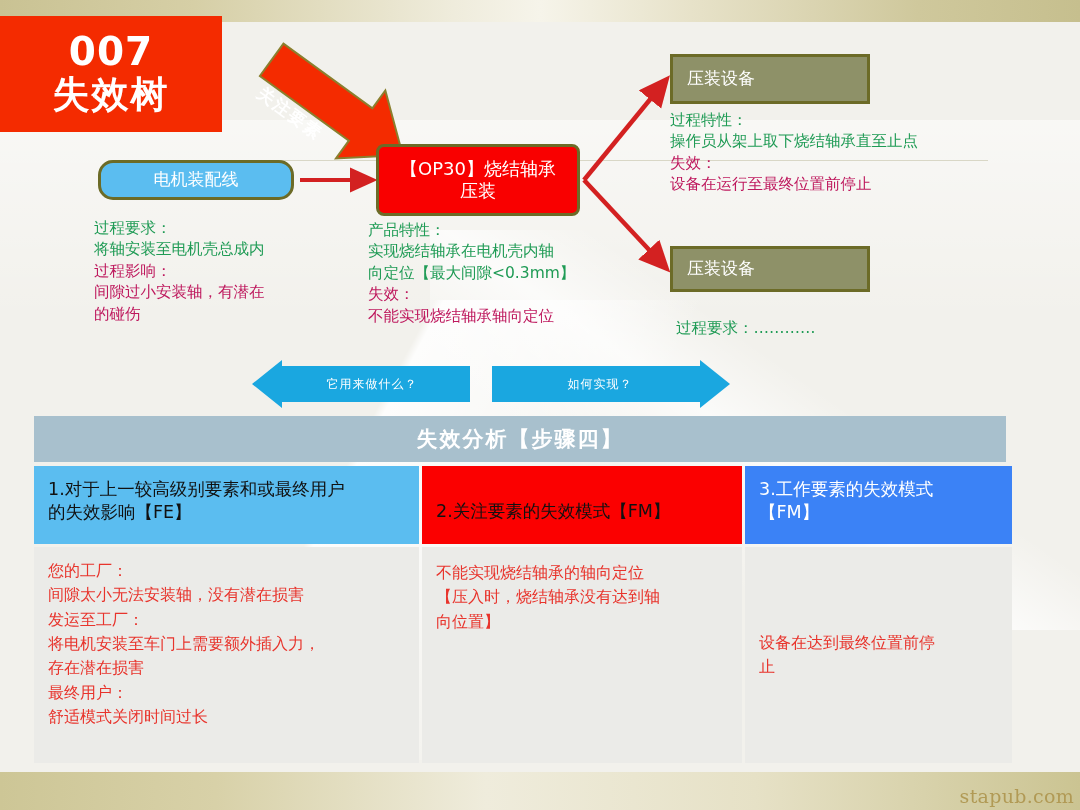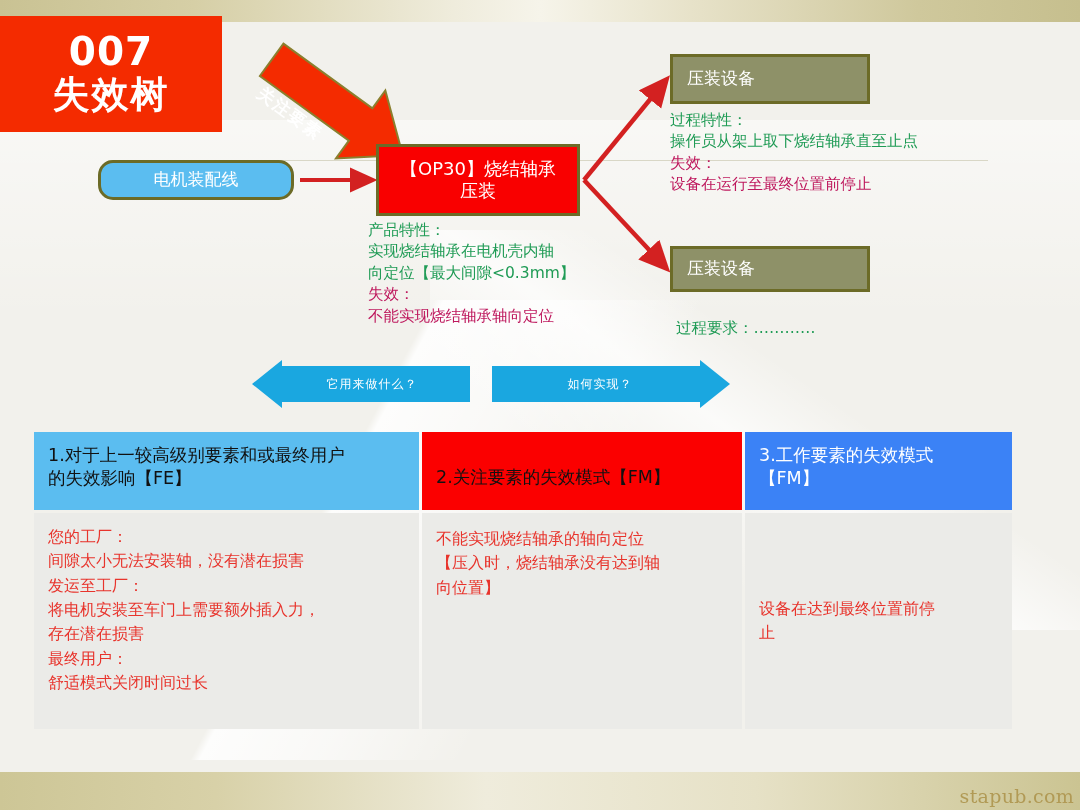--- a/index.html
+++ b/index.html
@@ -60,21 +60,21 @@
 
   
   .pbox {
     position: absolute;
     border: 3px solid #6c6b27;
     color: #ffffff;
     display: flex; align-items: center;
     font-size: 17px; line-height: 1.25;
   }
   .pbox.blue  { background: #5bbdf0; }
-  .pbox.red   { background: #f90000; border-color: #6c6b27; justify-content: center; text-align: center; font-size: 18px; }
+  .pbox.red   { background: #f90000; border-color: #6c6b27; justify-content: center; text-align: center; font-size: 18px; border-radius: 8px; }
   .pbox.olive { background: #8e9168; padding-left: 14px; }
 
   #box-motor { left: 98px; top: 160px; width: 196px; height: 40px; justify-content: center; border-radius: 15px; }
   #box-op30  { left: 376px; top: 144px; width: 204px; height: 72px; }
   #box-eq-1  { left: 670px; top: 54px;  width: 200px; height: 50px; }
   #box-eq-2  { left: 670px; top: 246px; width: 200px; height: 46px; }
 
   
   .conn { position: absolute; pointer-events: none; }
 
@@ -112,21 +112,21 @@
   #table-title {
     width: 100%; height: 46px; background: #a8c0cd;
     display: flex; align-items: center; justify-content: center;
     color: #ffffff; font-size: 21px; font-weight: bold; letter-spacing: 2px;
   }
   #table-grid {
     display: grid;
     grid-template-columns: 385px 320px 267px;
     grid-template-rows: 78px auto;
     column-gap: 3px; row-gap: 3px;
-    margin-top: 16px;
+    margin-top: 4px;
   }
   .th {
     padding: 12px 14px 0 14px;
     font-size: 17.5px; line-height: 1.3;
   }
   .th.c1 { background: #5bbdf0; color: #111111; }
   .th.c2 { background: #fb0000; color: #111111; display:flex; align-items:center; }
   .th.c3 { background: #3b82f6; color: #ffffff; }
   .td {
     background: #ebebe8; color: #e8342c;
@@ -190,20 +190,27 @@
   </div>
 
   <div class="pbox olive" id="box-eq-1">
     <span>压装设备</span>
   </div>
 
   <div class="pbox olive" id="box-eq-2">
     <span>压装设备</span>
   </div>
 
+  <div class="ann" id="ann-left">
+      <div class="g">过程要求：</div>
+      <div class="g">将轴安装至电机壳总成内</div>
+      <div class="r">过程影响：</div>
+      <div class="r">间隙过小安装轴，有潜在</div>
+      <div class="r">的碰伤</div>
+    </div>
   <div class="ann" id="ann-mid">
       <div class="g">产品特性：</div>
       <div class="g">实现烧结轴承在电机壳内轴</div>
       <div class="g">向定位【最大间隙&lt;0.3mm】</div>
       <div class="r">失效：</div>
       <div class="r">不能实现烧结轴承轴向定位</div>
     </div>
   <div class="ann" id="ann-right">
       <div class="g">过程特性：</div>
       <div class="g">操作员从架上取下烧结轴承直至止点</div>
@@ -222,20 +229,21 @@
   </div>
 
   <div id="qarrow-right">
     <svg width="238" height="48" viewBox="0 0 238 48">
       <path d="M0,6 L208,6 L208,0 L238,24 L208,48 L208,42 L0,42 Z" fill="#1aa7e0"></path>
     </svg>
     <span class="qlabel">如何实现？</span>
   </div>
 
   <div id="table">
+    <div id="table-title">失效分析【步骤四】</div>
     <div id="table-grid">
       <div class="th c1">
           <div>1.对于上一较高级别要素和或最终用户</div>
           <div>的失效影响【FE】</div>
         </div>
       <div class="th c2">
           <div>2.关注要素的失效模式【FM】</div>
         </div>
       <div class="th c3">
           <div>3.工作要素的失效模式</div>

